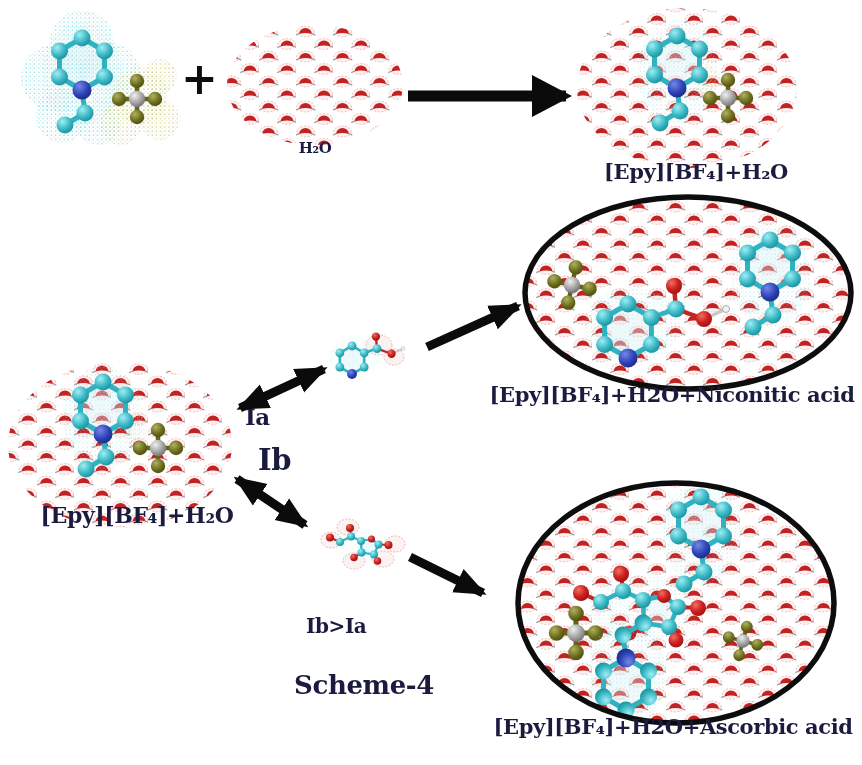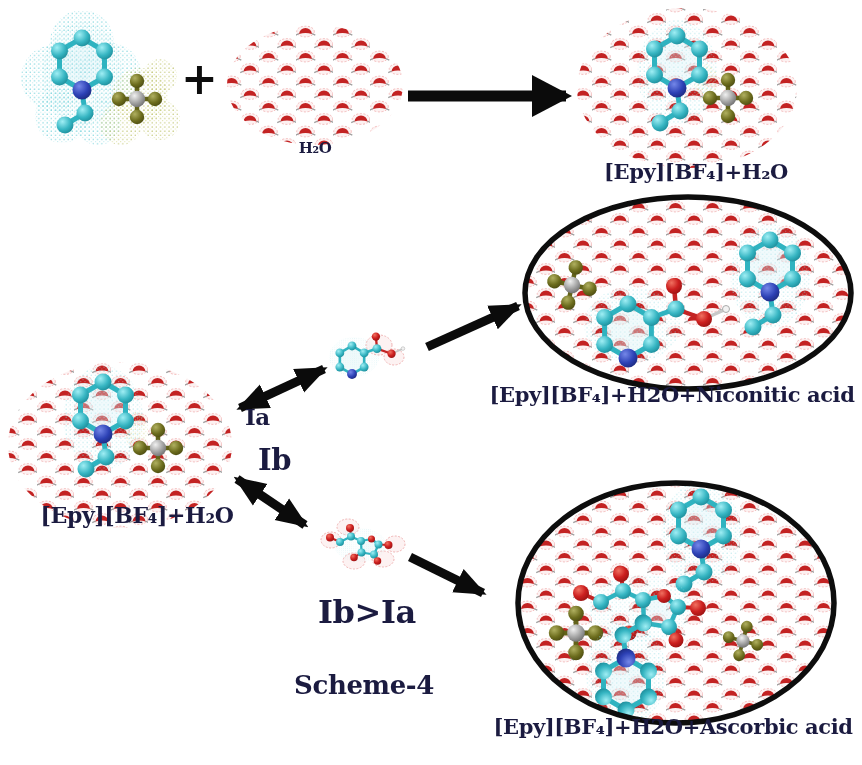--- a/index.html
+++ b/index.html
@@ -239,17 +239,17 @@
 <div class="lbl ctr" style="left:28px;top:504px;width:218px;font-size:22px;">[Epy][BF₄]+H₂O</div>
 
 <div class="lbl" style="left:245px;top:357px;font-size:23px;margin-top:48px;">Ia</div>
 
 <div class="lbl" style="left:258px;top:445px;font-size:29px;">Ib</div>
 
 <div class="lbl ctr" style="left:484px;top:384px;width:376px;font-size:21px;text-align:center;">[Epy][BF₄]+H2O+Niconitic acid</div>
 
 <div class="lbl ctr" style="left:490px;top:716px;width:366px;font-size:21px;text-align:center;">[Epy][BF₄]+H2O+Ascorbic acid</div>
 
-<div class="lbl" style="left:306px;top:596px;font-size:32px;margin-left:12px;">Ib&gt;Ia</div>
+<div class="lbl" style="left:306px;top:616px;font-size:20px;">Ib&gt;Ia</div>
 
 <div class="lbl ctr" style="left:294px;top:672px;width:140px;font-size:26px;">Scheme-4</div>
 
 </div>
 
 </body></html>

